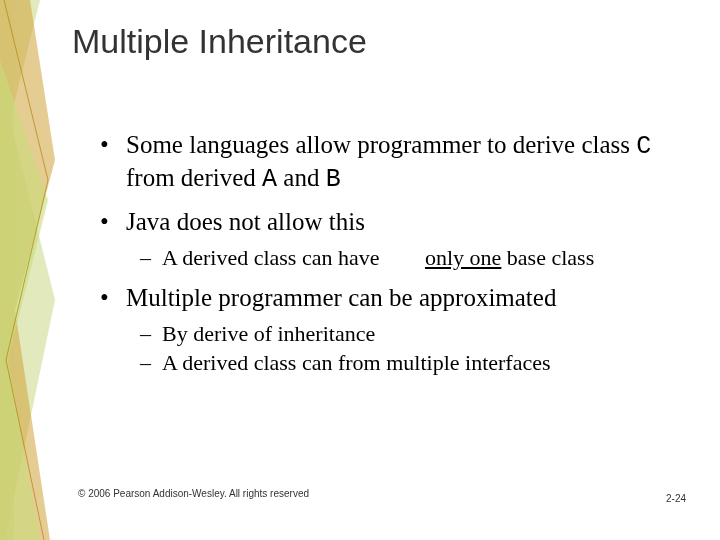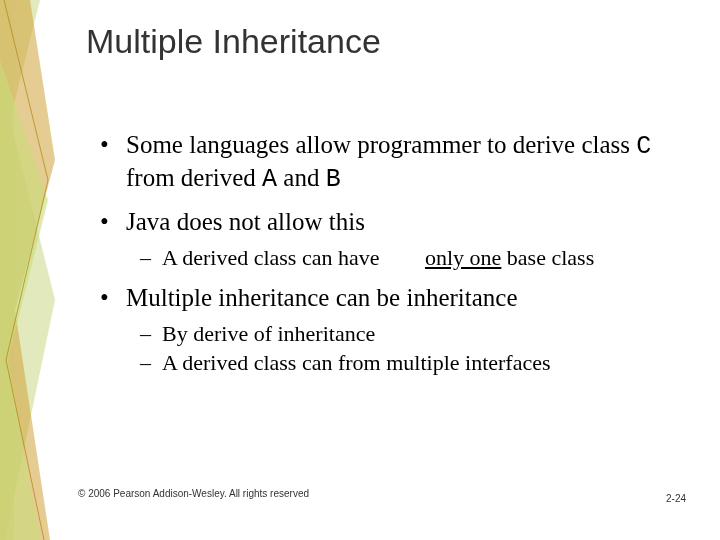--- a/index.html
+++ b/index.html
@@ -13,21 +13,21 @@
     overflow: hidden;
   }
   .bg-deco {
     position: absolute;
     left: 0; top: 0;
     width: 60px; height: 540px;
     z-index: 0;
   }
   .title {
     position: absolute;
-    left: 86px;
+    left: 72px;
     top: 22px;
     font-family: Arial, Helvetica, sans-serif;
     font-size: 34px;
     color: #333333;
     font-weight: 400;
   }
   .content {
     position: absolute;
     left: 100px;
     top: 130px;
@@ -109,21 +109,21 @@
     </li>
     <li>
       <span>Java does not allow this</span>
       <ul class="level2">
         <li>
           <span>A derived class can have </span><span class="uline">only one</span><span> base class</span>
         </li>
       </ul>
     </li>
     <li>
-      <span>Multiple inheritance can be inheritance</span>
+      <span>Multiple programmer can be approximated</span>
       <ul class="level2">
         <li>
           <span>By derive of inheritance</span>
         </li>
         <li>
           <span>A derived class can from multiple interfaces</span>
         </li>
       </ul>
     </li>
   </ul>

